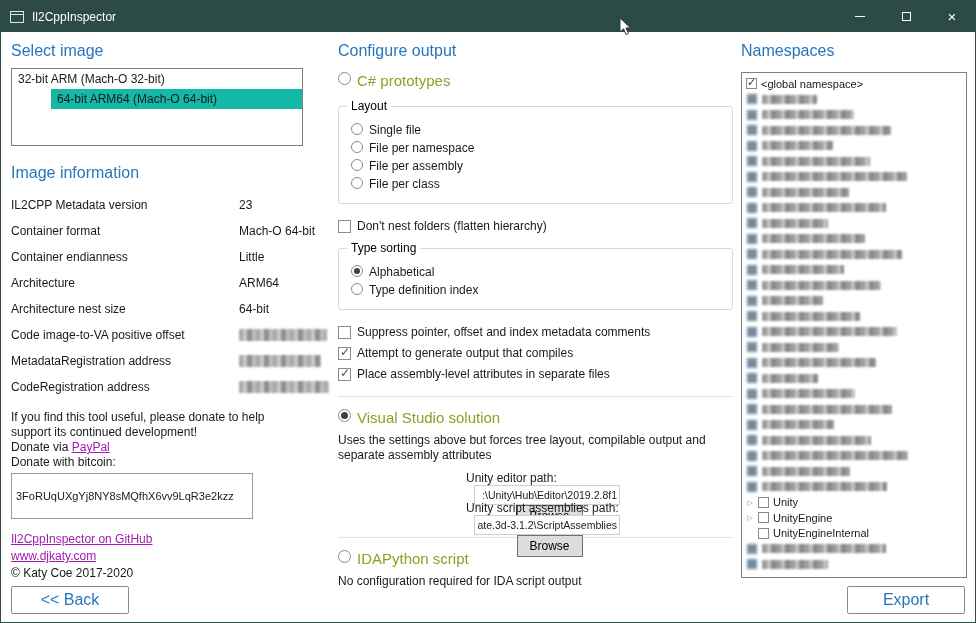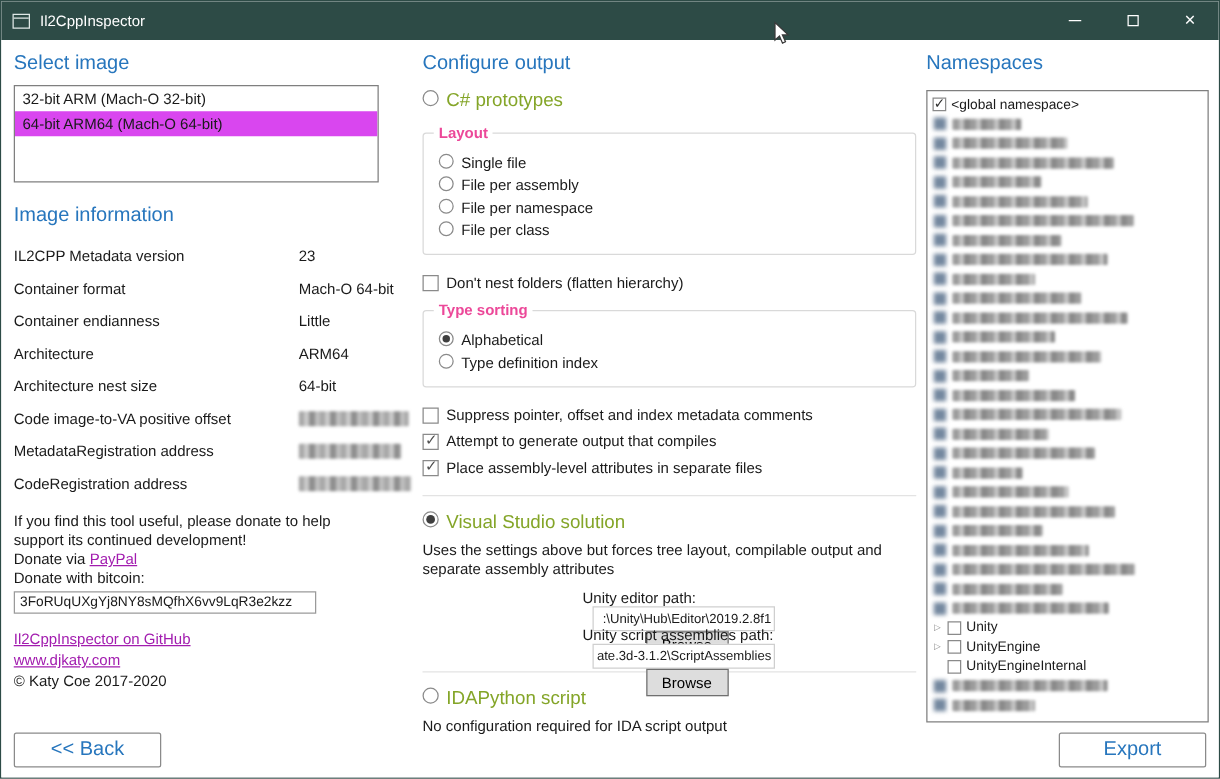--- a/index.html
+++ b/index.html
@@ -23,35 +23,35 @@
   .content{position:absolute;top:31px;left:0;right:0;bottom:0;background:#fff;}
   .col{position:absolute;top:10px;}
   .col-left{left:10px;width:292px;}
   .col-mid{left:337px;width:395px;}
   .col-right{left:740px;width:226px;}
   .h1{font-size:16px;color:#2776bd;font-weight:400;margin:0 0 8px 0;}
   .mt18{margin-top:18px;}
   
   .listbox{border:1px solid #7f7f7f;height:76px;margin-top:8px;background:#fff;overflow:hidden;}
   .lb-item{padding:2px 6px;line-height:16px;white-space:nowrap;}
-  .lb-item.selected{background:#d946ef;}
+  .lb-item.selected{background:#14b8a6;margin-left:39px;}
   
   .info-rows{margin-top:10px;}
   .info-row{height:26px;display:flex;align-items:center;}
   .info-label{width:228px;flex:none;}
   .info-value{white-space:nowrap;}
   .redact-bar{height:12px;border-radius:1px;flex:none;
     background:repeating-linear-gradient(90deg,#a8a8a8 0 4px,#c9c9c9 4px 8px,#8f8f8f 8px 13px,#bdbdbd 13px 17px);
     filter:blur(1.3px);}
   
   .donate{margin-top:10px;line-height:15px;}
   .donate p{margin:0;}
   a.link{color:#a21caf;text-decoration:underline;cursor:pointer;}
   .bitcoin-input{display:block;width:232px;margin-top:3px;border:1px solid #9a9a9a;background:#fff;
-    font-family:"Liberation Sans",sans-serif;font-size:11px;padding:2px 4px;color:#1a1a1a;}
+    font-family:"Liberation Sans",sans-serif;font-size:11px;padding:16px 4px;color:#1a1a1a;}
   .links-block{margin-top:12px;line-height:16px;}
   .links-block div{margin:0 0 1px 0;}
   
   .big-btn{position:absolute;bottom:8px;width:118px;height:28px;background:#fff;border:1px solid #8a8a8a;
     border-radius:2px;color:#2776bd;font-size:16px;font-family:"Liberation Sans",sans-serif;cursor:pointer;}
   .back{left:10px;}
   .export{right:10px;}
   
   .radio-row{display:flex;height:16px;margin:2px 0;cursor:pointer;}
   .radio{width:12px;height:12px;border:1px solid #8a8a8a;border-radius:50%;background:#fff;flex:none;
@@ -59,21 +59,21 @@
   .radio.on::after{content:"";position:absolute;left:2px;top:2px;right:2px;bottom:2px;background:#3f3f3f;border-radius:50%;}
   .radio-row.big{height:20px;margin:12px 0 0 0;}
   .radio-row.big .radio{width:13px;height:13px;}
   .green-label{color:#84a528;font-size:15px;}
   .check-row{display:flex;align-items:center;height:16px;cursor:pointer;}
   .cbx{width:13px;height:13px;border:1px solid #8a8a8a;background:#fff;flex:none;margin-right:6px;
     position:relative;box-sizing:border-box;}
   .cbx.on::after{content:"\2713";position:absolute;left:1px;top:-3px;font-size:12px;color:#4f4f4f;}
   
   .groupbox{position:relative;border:1px solid #d9d9d9;border-radius:3px;padding:14px 10px 8px 12px;margin-top:14px;}
-  .gb-title{position:absolute;top:-8px;left:8px;background:#fff;padding:0 4px;color:#ec4899;font-size:12px;font-weight:bold;}
+  .gb-title{position:absolute;top:-8px;left:8px;background:#fff;padding:0 4px;color:#000000;font-size:12px;}
   .sep{border:none;border-top:1px solid #e3e3e3;margin:14px 0 12px 0;}
   .desc{margin:4px 0 0 0;line-height:15px;max-width:382px;}
   .mt14{margin-top:14px;}
   .mt5{margin-top:5px;}
   
   .path-row{display:flex;align-items:center;margin:8px 0 0 23px;height:22px;flex-direction:column;}
   .path-label{width:162px;flex:none;}
   .path-box{width:140px;height:18px;border:1px solid #cfcfcf;background:#fff;display:flex;align-items:center;
     justify-content:flex-end;overflow:hidden;white-space:nowrap;font-size:10.5px;padding:0 2px;flex:none;}
   .browse-btn{margin-left:5px;width:66px;height:22px;background:#ddd;border:1px solid #707070;
@@ -186,25 +186,25 @@
       </div>
 
       <div class="groupbox">
         <span class="gb-title">Layout</span>
         <div class="radio-row">
           <span class="radio"></span>
           <span>Single file</span>
         </div>
         <div class="radio-row">
           <span class="radio"></span>
+          <span>File per namespace</span>
+        </div>
+        <div class="radio-row">
+          <span class="radio"></span>
           <span>File per assembly</span>
-        </div>
-        <div class="radio-row">
-          <span class="radio"></span>
-          <span>File per namespace</span>
         </div>
         <div class="radio-row">
           <span class="radio"></span>
           <span>File per class</span>
         </div>
       </div>
 
       <div class="check-row mt14">
         <span class="cbx"></span>
         <span>Don't nest folders (flatten hierarchy)</span>

